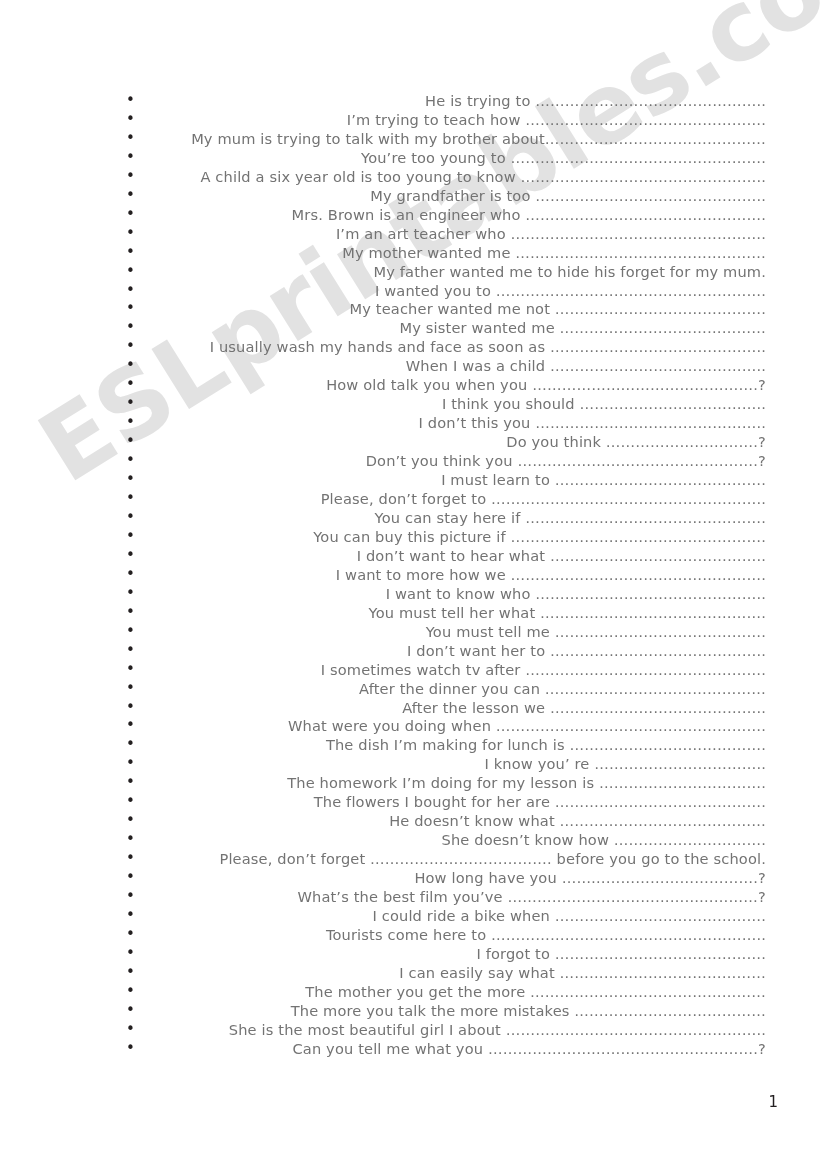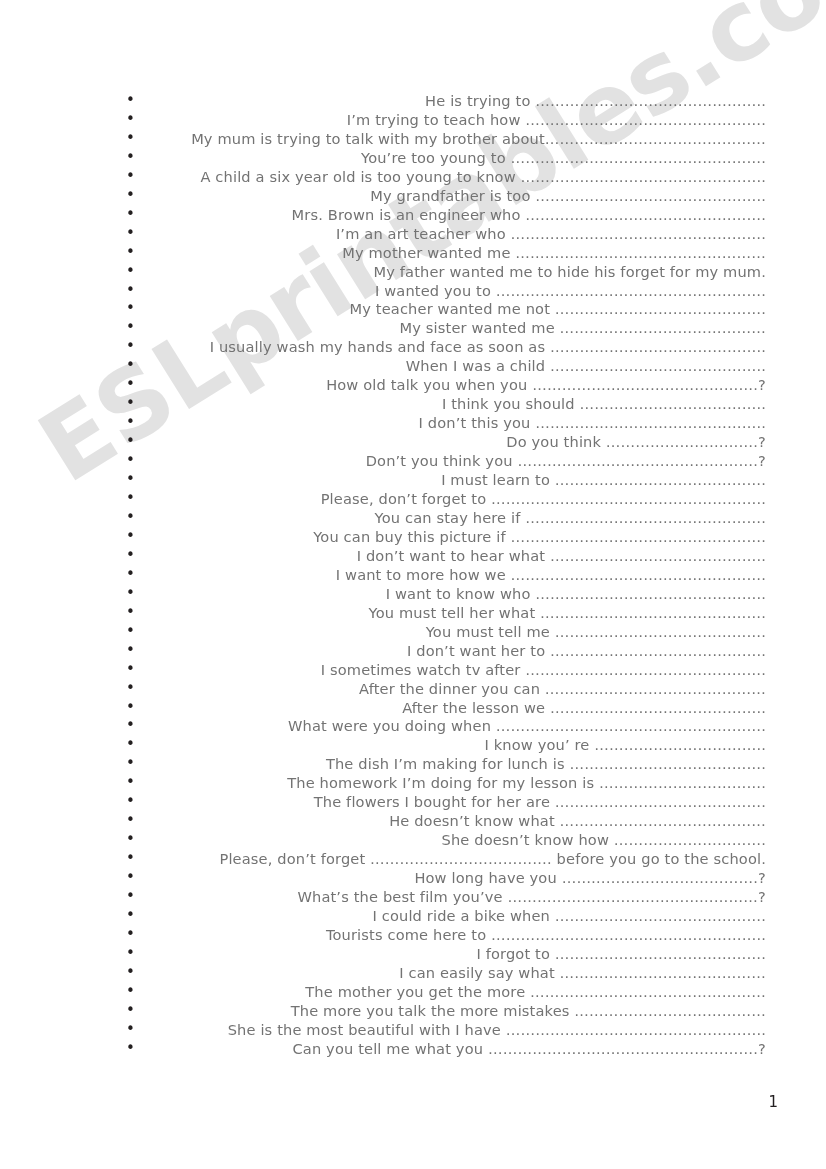--- a/index.html
+++ b/index.html
@@ -118,35 +118,35 @@
         <li>I don’t want to hear what ……………………………………..</li>
         <li>I want to more how we …………………………………………….</li>
         <li>I want to know who ………………………………………..</li>
         <li>You must tell her what ……………………………………….</li>
         <li>You must tell me …………………………………….</li>
         <li>I don’t want her to ……………………………………..</li>
         <li>I sometimes watch tv after ………………………………………….</li>
         <li>After the dinner you can ………………………………………</li>
         <li>After the lesson we ……………………………………..</li>
         <li>What were you doing when ……………………………………………….</li>
+        <li>The dish I’m making for lunch is ………………………………….</li>
         <li>I know you’ re ……………………………..</li>
-        <li>The dish I’m making for lunch is ………………………………….</li>
         <li>The homework I’m doing for my lesson is …………………………….</li>
         <li>The flowers I bought for her are …………………………………….</li>
         <li>He doesn’t know what ……………………………………</li>
         <li>She doesn’t know how ………………………….</li>
         <li>Please, don’t forget ………………………………. before you go to the school.</li>
         <li>How long have you ………………………………….?</li>
         <li>What’s the best film you’ve ……………………………………………?</li>
         <li>I could ride a bike when …………………………………….</li>
         <li>Tourists come here to ………………………………………………..</li>
         <li>I forgot to …………………………………….</li>
         <li>I can easily say what ……………………………………</li>
         <li>The mother you get the more …………………………………………</li>
         <li>The more you talk the more mistakes …………………………………</li>
-        <li>She is the most beautiful  with I have ……………………………………………..</li>
+        <li>She is the most beautiful  girl I about ……………………………………………..</li>
         <li>Can you tell me what you ……………………………………………….?</li>
       </ul>
   </div>
 
   <div class="page-number">1</div>
 
 </div>
 
 </body></html>

